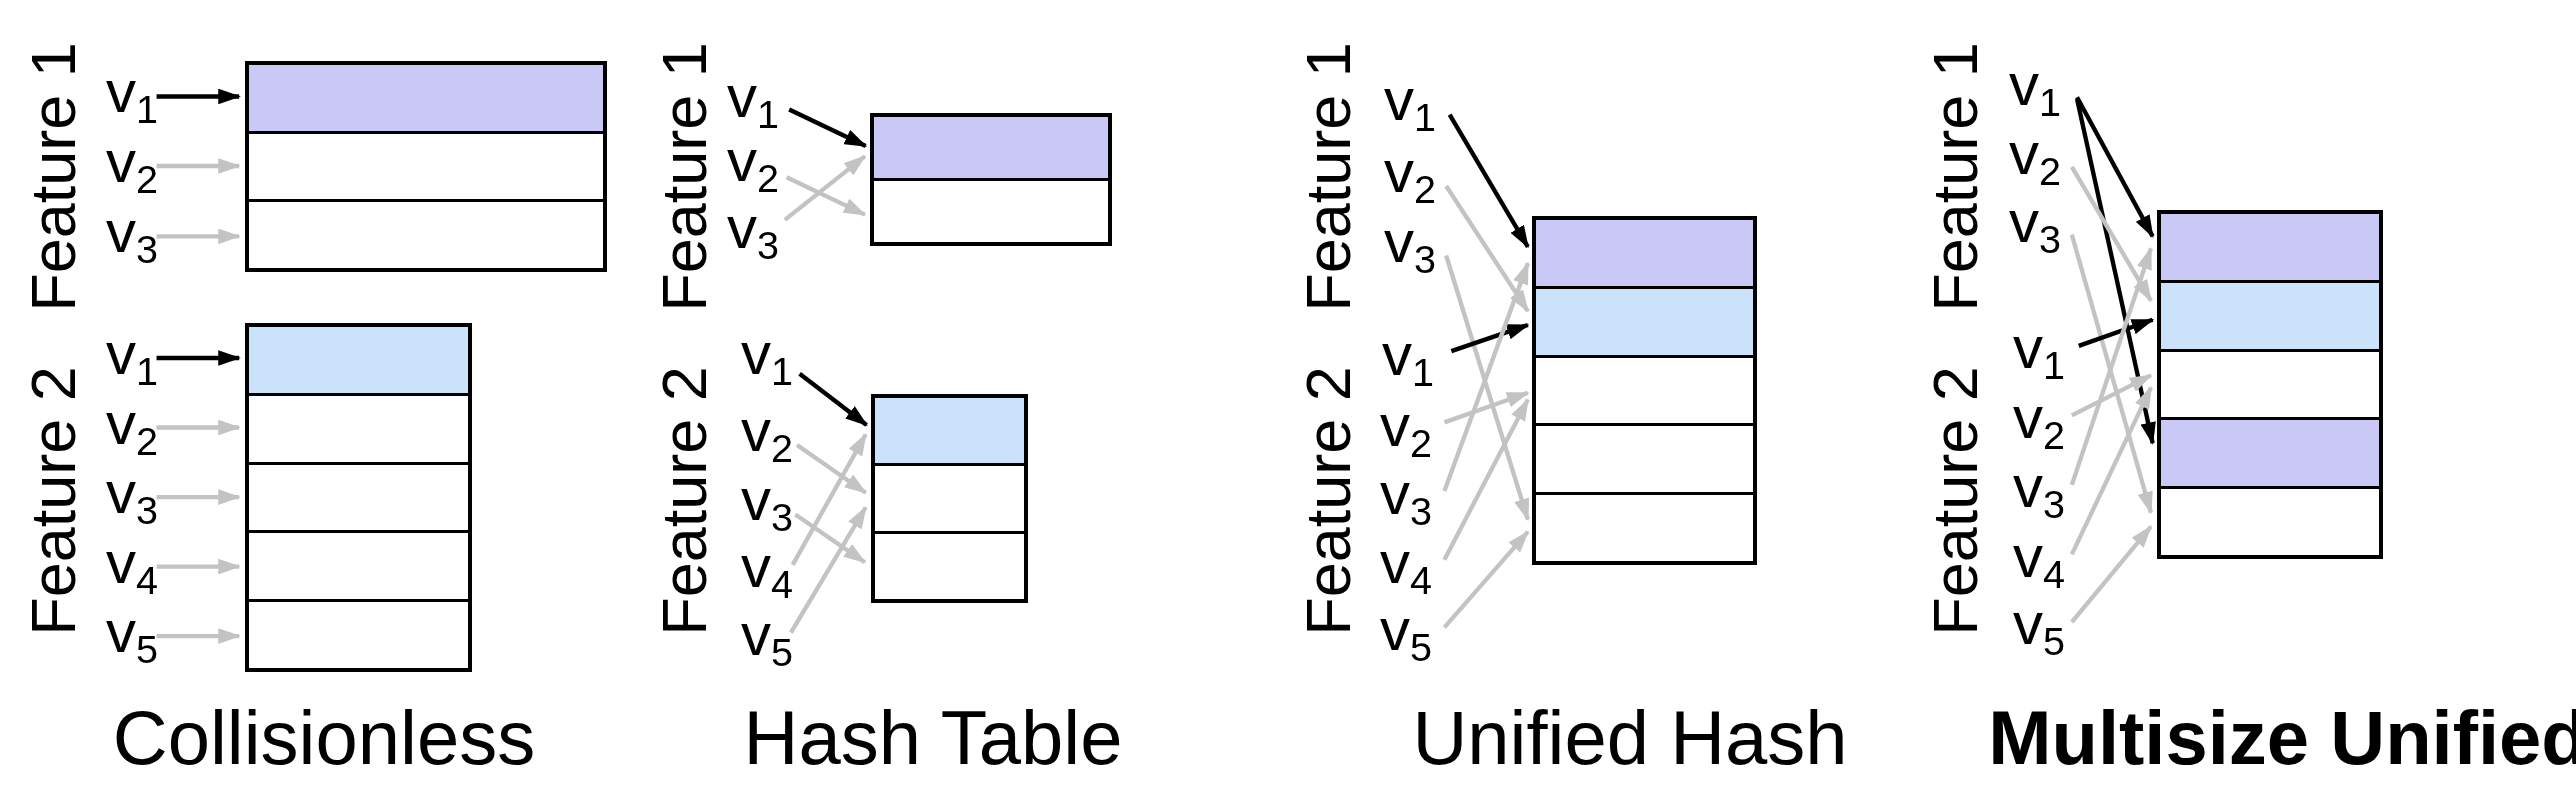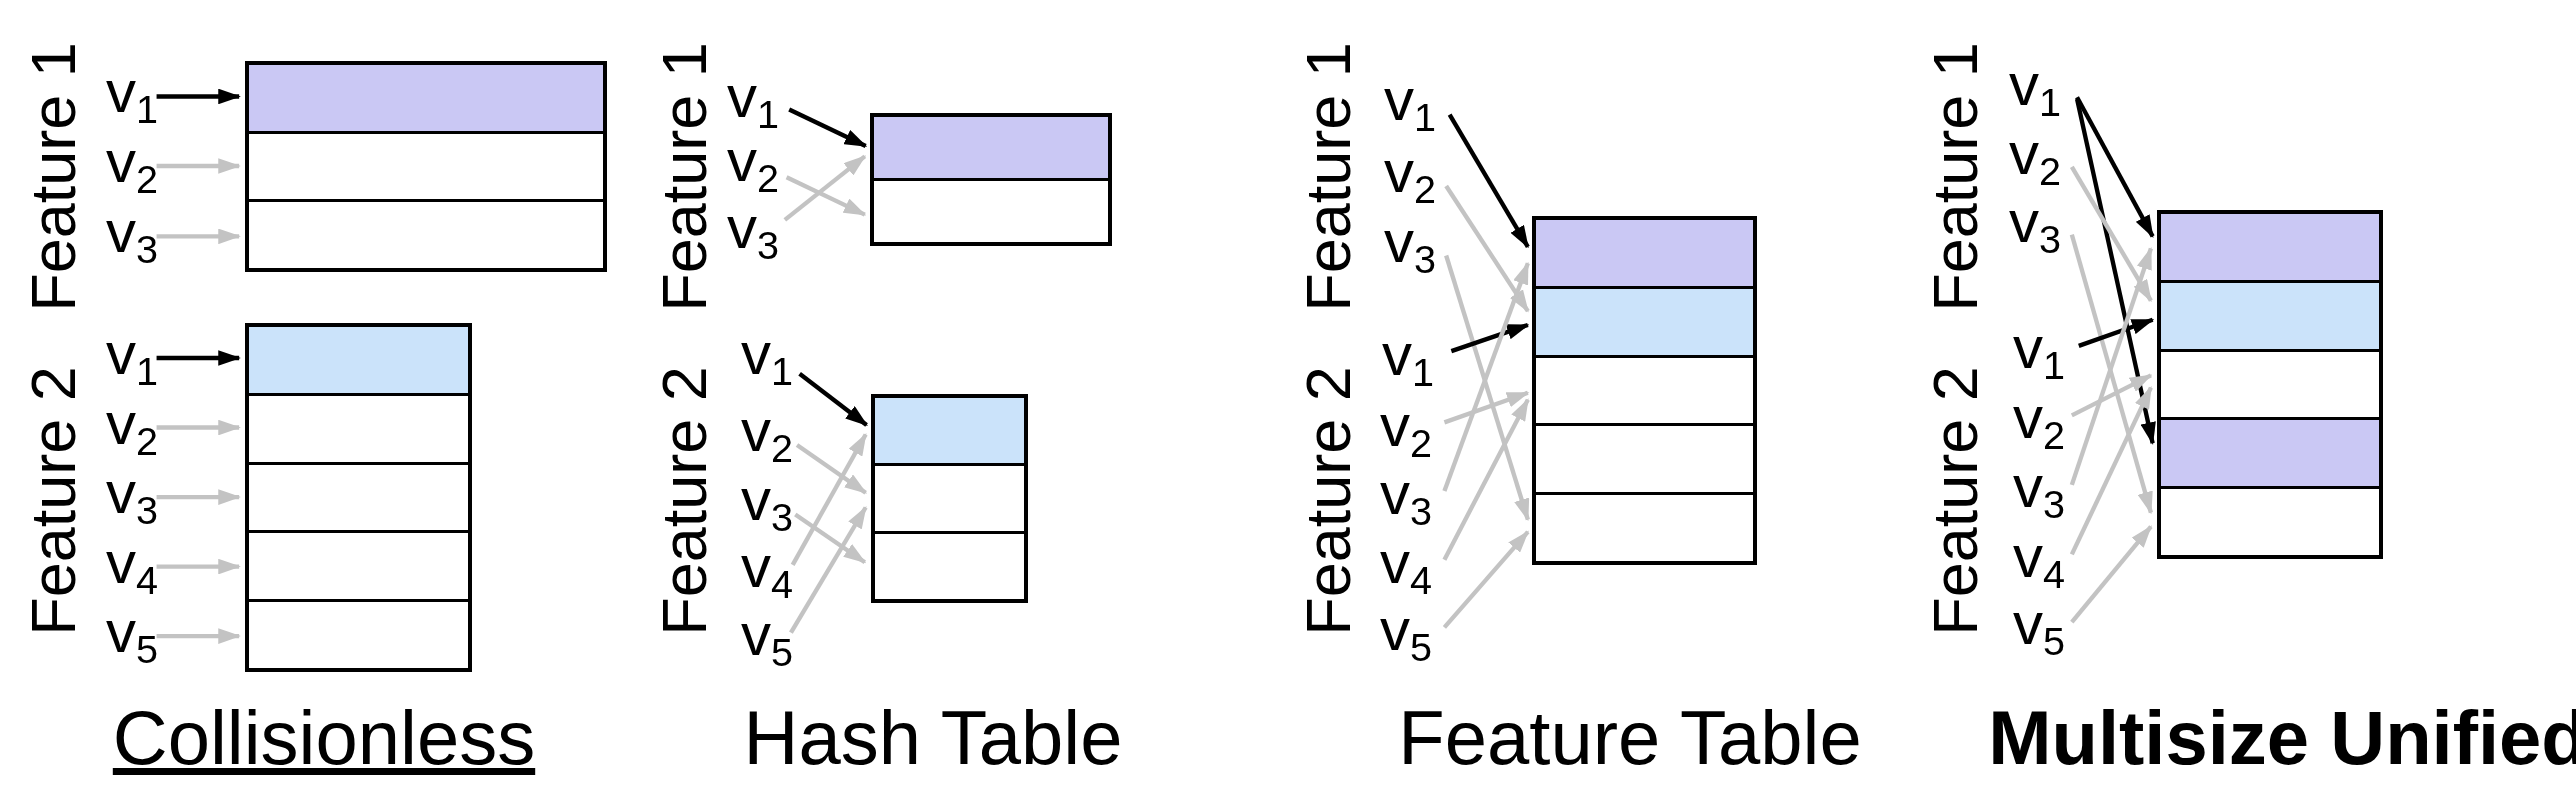--- a/index.html
+++ b/index.html
@@ -11,21 +11,21 @@
   .etable{position:absolute;border:4.3px solid #000;box-sizing:border-box;display:flex;flex-direction:column;background:#fff}
   .erow{flex:1 1 0}
   .erow + .erow{border-top:3.5px solid #000}
   #arrow-layer{position:absolute;left:0;top:0;pointer-events:none}
 </style>
 </head>
 <body>
 
 <div id="figure" style="width: 2576px; height: 796px; background: rgb(255, 255, 255);">
     <div class="panel">
-      <div class="caption" style="left: 324px; top: 700px; text-decoration: underline;">Collisionless</div>
+      <div class="caption" style="left: 324px; top: 700px;">Collisionless</div>
       <div class="feature-label" style="left: 53px; top: 177px;">Feature 1</div>
       <div class="feature-label" style="left: 53px; top: 501px;">Feature 2</div>
       <div class="value-label" style="left: 132px; top: 96px;"><span>v</span><span class="vsub">1</span></div>
       <div class="value-label" style="left: 132px; top: 166px;"><span>v</span><span class="vsub">2</span></div>
       <div class="value-label" style="left: 132px; top: 236px;"><span>v</span><span class="vsub">3</span></div>
       <div class="value-label" style="left: 132px; top: 358px;"><span>v</span><span class="vsub">1</span></div>
       <div class="value-label" style="left: 132px; top: 428px;"><span>v</span><span class="vsub">2</span></div>
       <div class="value-label" style="left: 132px; top: 497px;"><span>v</span><span class="vsub">3</span></div>
       <div class="value-label" style="left: 132px; top: 567px;"><span>v</span><span class="vsub">4</span></div>
       <div class="value-label" style="left: 132px; top: 636px;"><span>v</span><span class="vsub">5</span></div>
@@ -58,21 +58,21 @@
         <div class="erow" style="background: rgb(202, 200, 244); border-top-color: rgb(0, 0, 0);"></div>
         <div class="erow" style="background: rgb(255, 255, 255); border-top-color: rgb(0, 0, 0);"></div>
       </div>
       <div class="etable" style="left: 871px; top: 394px; width: 157px; height: 209px; border-color: rgb(0, 0, 0);">
         <div class="erow" style="background: rgb(203, 227, 250); border-top-color: rgb(0, 0, 0);"></div>
         <div class="erow" style="background: rgb(255, 255, 255); border-top-color: rgb(0, 0, 0);"></div>
         <div class="erow" style="background: rgb(255, 255, 255); border-top-color: rgb(0, 0, 0);"></div>
       </div>
     </div>
     <div class="panel">
-      <div class="caption" style="left: 1630px; top: 700px;">Feature Table</div>
+      <div class="caption" style="left: 1630px; top: 700px;">Unified Hash</div>
       <div class="feature-label" style="left: 1328px; top: 177px;">Feature 1</div>
       <div class="feature-label" style="left: 1328px; top: 501px;">Feature 2</div>
       <div class="value-label" style="left: 1410px; top: 104px;"><span>v</span><span class="vsub">1</span></div>
       <div class="value-label" style="left: 1410px; top: 176px;"><span>v</span><span class="vsub">2</span></div>
       <div class="value-label" style="left: 1410px; top: 246px;"><span>v</span><span class="vsub">3</span></div>
       <div class="value-label" style="left: 1408px; top: 359px;"><span>v</span><span class="vsub">1</span></div>
       <div class="value-label" style="left: 1406px; top: 430px;"><span>v</span><span class="vsub">2</span></div>
       <div class="value-label" style="left: 1406px; top: 498px;"><span>v</span><span class="vsub">3</span></div>
       <div class="value-label" style="left: 1406px; top: 567px;"><span>v</span><span class="vsub">4</span></div>
       <div class="value-label" style="left: 1406px; top: 634px;"><span>v</span><span class="vsub">5</span></div>

